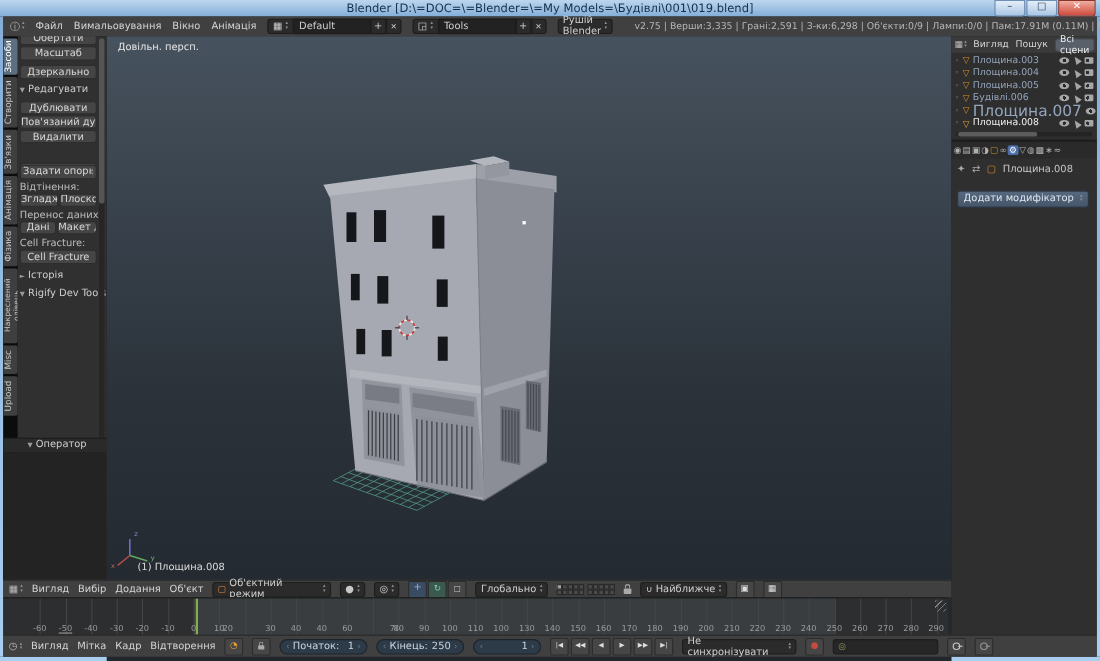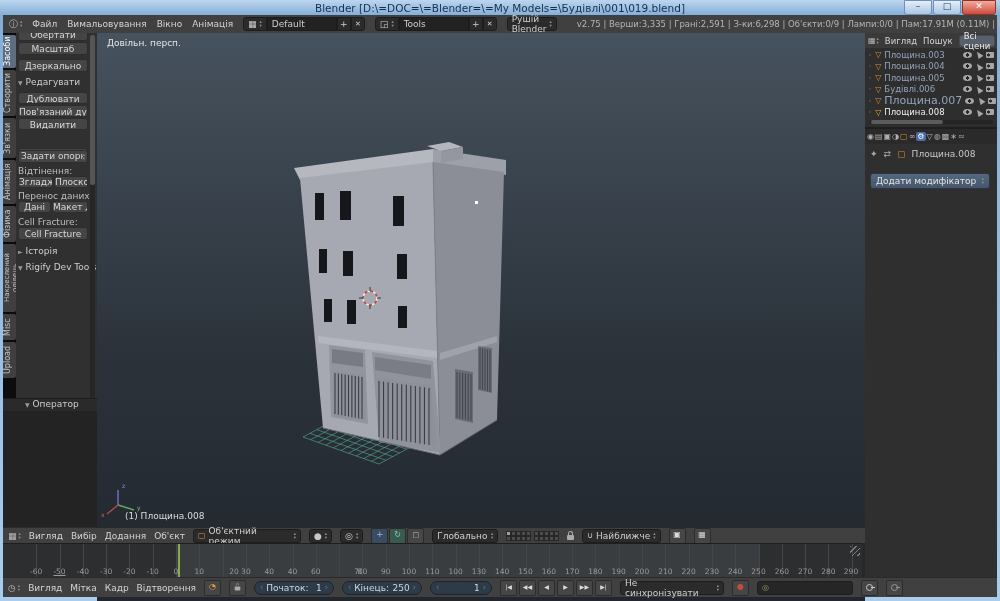--- a/index.html
+++ b/index.html
@@ -438,21 +438,21 @@
       <span style="font-size:8.5px;color:#93a4bb;">Будівлі.006</span>
       <span style="margin-left:auto;display:inline-flex;gap:4px;align-items:center;">
         <span class="i-eye"></span>
         <span class="i-cursor"></span>
         <span class="i-cam"></span>
       </span>
     </div>
     <div style="display:flex;align-items:center;height:11.5px;padding:0 3px;gap:3px;">
       <span style="color:#8a8a8a;font-size:7px;">◦</span>
       <span style="color:#d78d2a;font-size:8px;">▽</span>
-      <span style="font-size:11px;color:#93a4bb;">Площина.007</span>
+      <span style="font-size:14px;color:#93a4bb;">Площина.007</span>
       <span style="margin-left:auto;display:inline-flex;gap:4px;align-items:center;">
         <span class="i-eye"></span>
         <span class="i-cursor"></span>
         <span class="i-cam"></span>
       </span>
     </div>
     <div style="display:flex;align-items:center;height:11.5px;padding:0 3px;gap:3px;">
       <span style="color:#8a8a8a;font-size:7px;">◦</span>
       <span style="color:#e8a13c;font-size:8px;">▽</span>
       <span style="font-size:8.5px;color:#f0f0f0;">Площина.008</span>
@@ -512,21 +512,21 @@
       <div class="tick-label" style="left: 103.1px;">-30</div>
       <div class="tick-line" style="left: 126.4px;"></div>
       <div class="tick-label" style="left: 126.4px;">-20</div>
       <div class="tick-line" style="left: 149.7px;"></div>
       <div class="tick-label" style="left: 149.7px;">-10</div>
       <div class="tick-line" style="left: 173px;"></div>
       <div class="tick-label" style="left: 173px;">0</div>
       <div class="tick-line" style="left: 196.3px;"></div>
       <div class="tick-label" style="left: 196.3px;">10</div>
       <div class="tick-line" style="left: 219.6px;"></div>
-      <div class="tick-label" style="left: 231px;">20</div>
+      <div class="tick-label" style="left: 204px;">20</div>
       <div class="tick-line" style="left: 242.9px;"></div>
       <div class="tick-label" style="left: 242.9px;">30</div>
       <div class="tick-line" style="left: 266.2px;"></div>
       <div class="tick-label" style="left: 266.2px;">40</div>
       <div class="tick-line" style="left: 289.5px;"></div>
       <div class="tick-label" style="left: 289.5px;">40</div>
       <div class="tick-line" style="left: 312.8px;"></div>
       <div class="tick-label" style="left: 312.8px;">60</div>
       <div class="tick-line" style="left: 336.1px;"></div>
       <div class="tick-label" style="left: 356px;">70</div>

